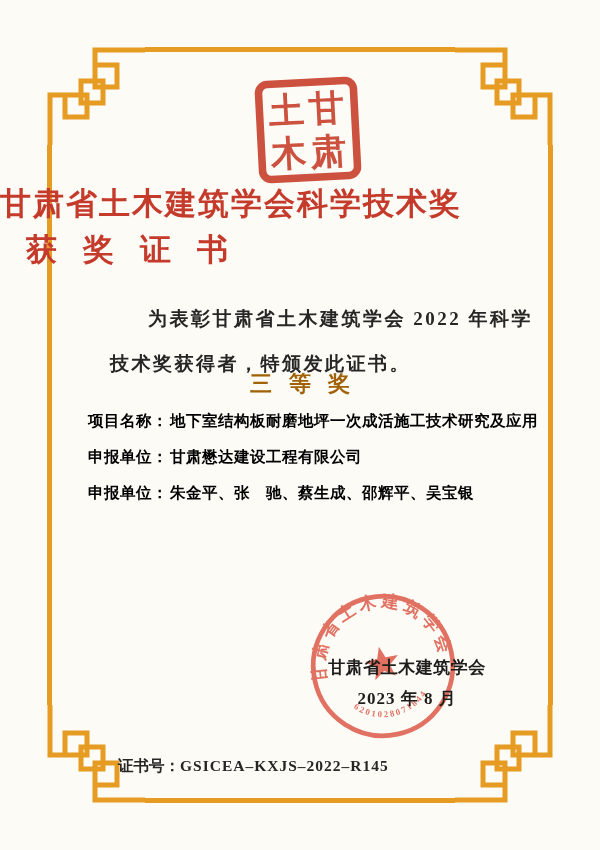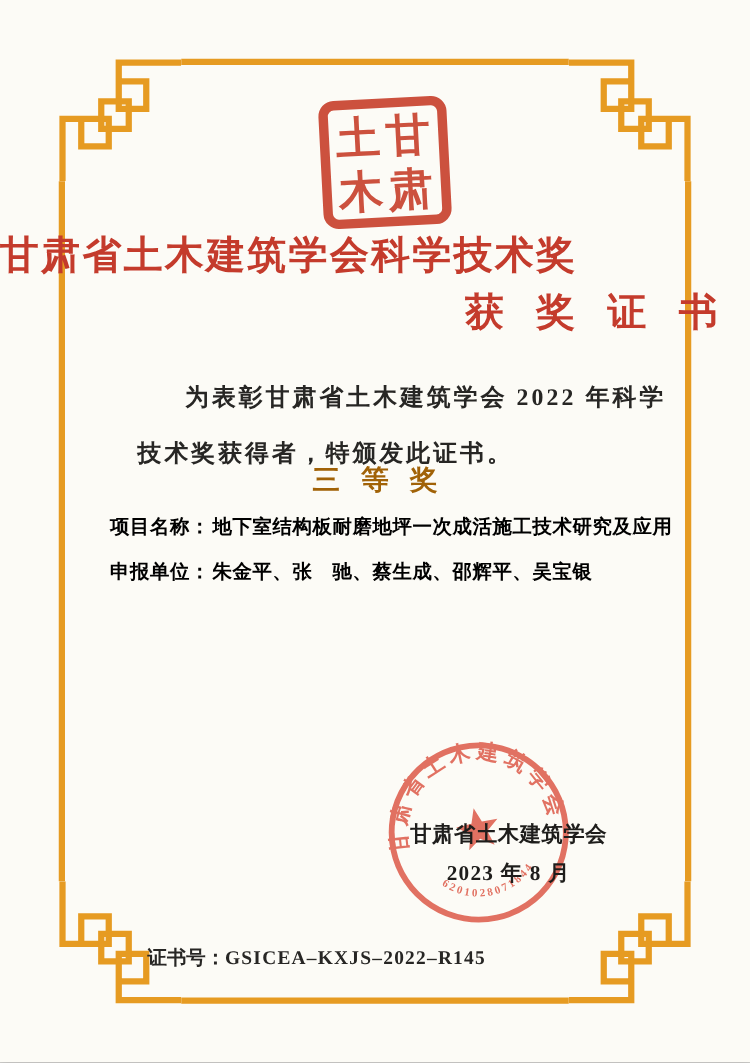--- a/index.html
+++ b/index.html
@@ -34,21 +34,21 @@
     transform:rotate(-3deg);opacity:.92;
   }
   
   .title{
     position:absolute;left:0;top:183px;width:100%;
     color:#C43B2C;font-weight:bold;
     font-size:31px;letter-spacing:2px;
   }
   .subtitle{
     position:absolute;left:0;top:229px;width:100%;
-    text-align:right;color:#C43B2C;font-weight:bold;
+    text-align:left;color:#C43B2C;font-weight:bold;
     font-size:31px;letter-spacing:26px;text-indent:26px;
   }
   
   .body-text{
     position:absolute;left:80px;top:296px;width:452px;
     color:#272624;font-weight:bold;font-size:19px;
     letter-spacing:2.5px;line-height:45px;margin-left:30px;
   }
   .body-text .ln1{text-indent:2em;}
   .award{
@@ -133,20 +133,23 @@
     <div class="ln2">技术奖获得者，特颁发此证书。</div>
   </div>
 
   <div class="award">三等奖</div>
 
   <div class="fields">
     <div class="field-row">
       <span class="lbl">项目名称：</span><span class="val">地下室结构板耐磨地坪一次成活施工技术研究及应用</span>
     </div>
     <div class="field-row">
+      <span class="lbl">申报单位：</span><span class="val">甘肃懋达建设工程有限公司</span>
+    </div>
+    <div class="field-row">
       <span class="lbl">申报单位：</span><span class="val">朱金平、张　驰、蔡生成、邵辉平、吴宝银</span>
     </div>
   </div>
 
   <svg class="round-seal" viewBox="0 0 150 150">
     <defs>
       <path id="arcTop" d="M 23,95 A 56,56 0 1 1 127,95"></path>
       <path id="arcBottom" d="M 30,96 A 50,50 0 0 0 120,96"></path>
     </defs>
     <circle cx="75" cy="75" r="67" fill="none" stroke="#DD5A49" stroke-width="4.5"></circle>

